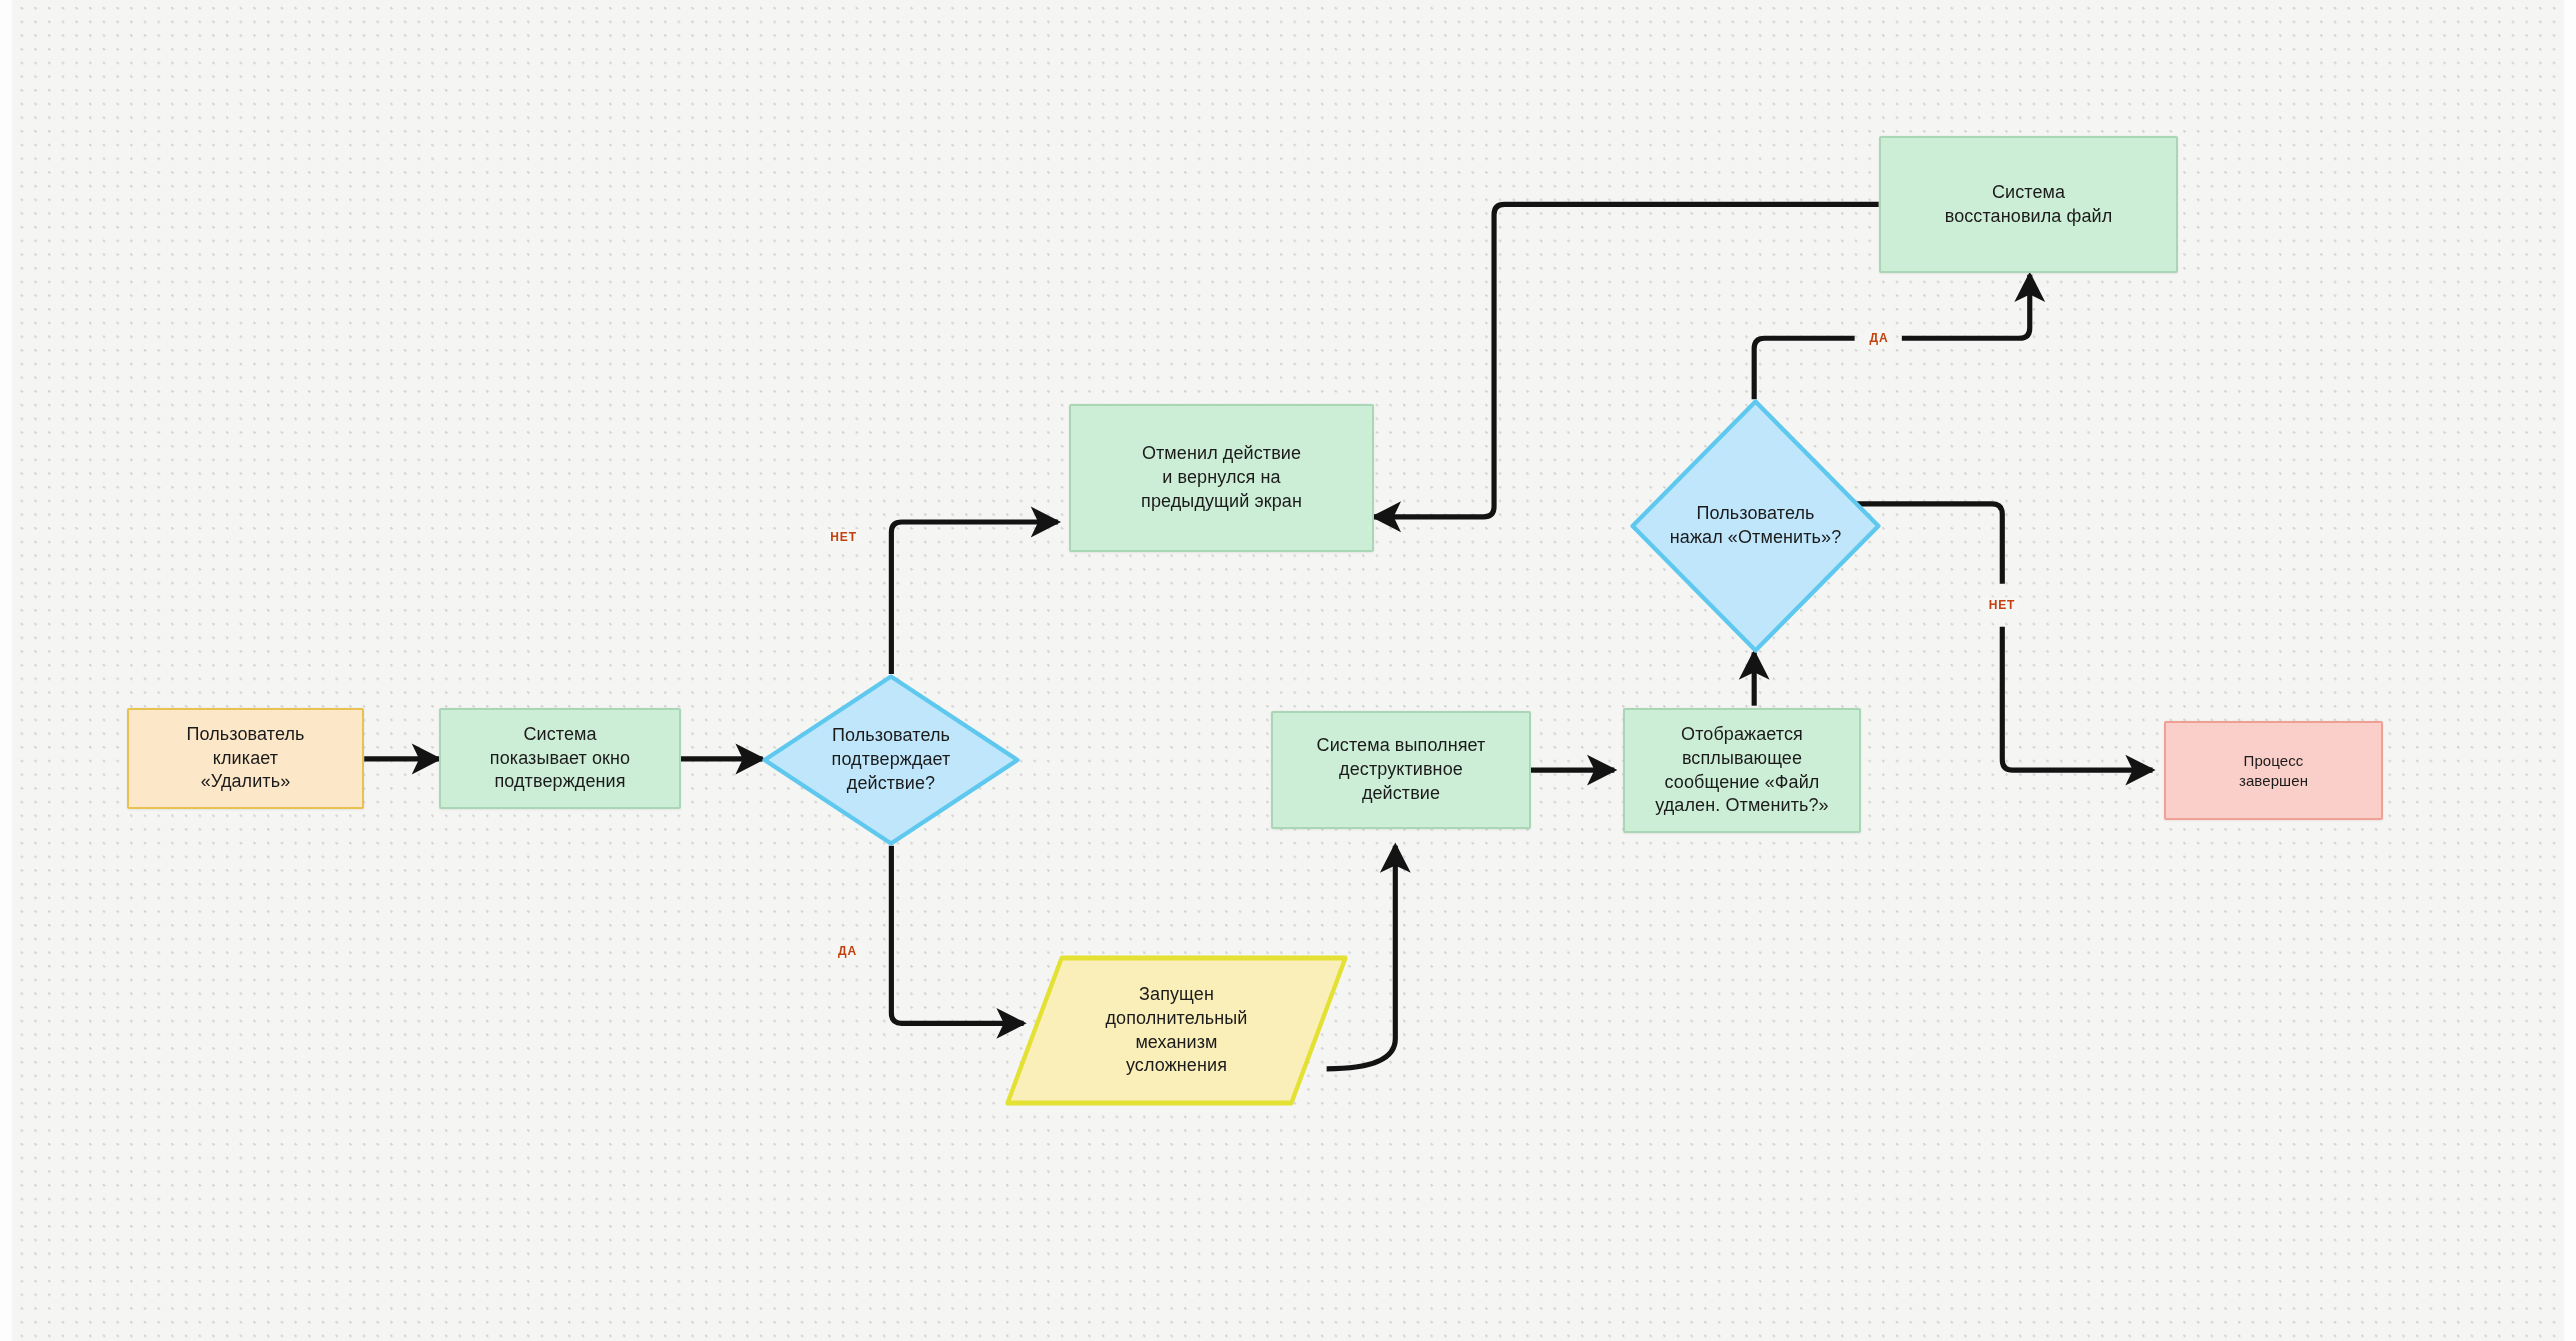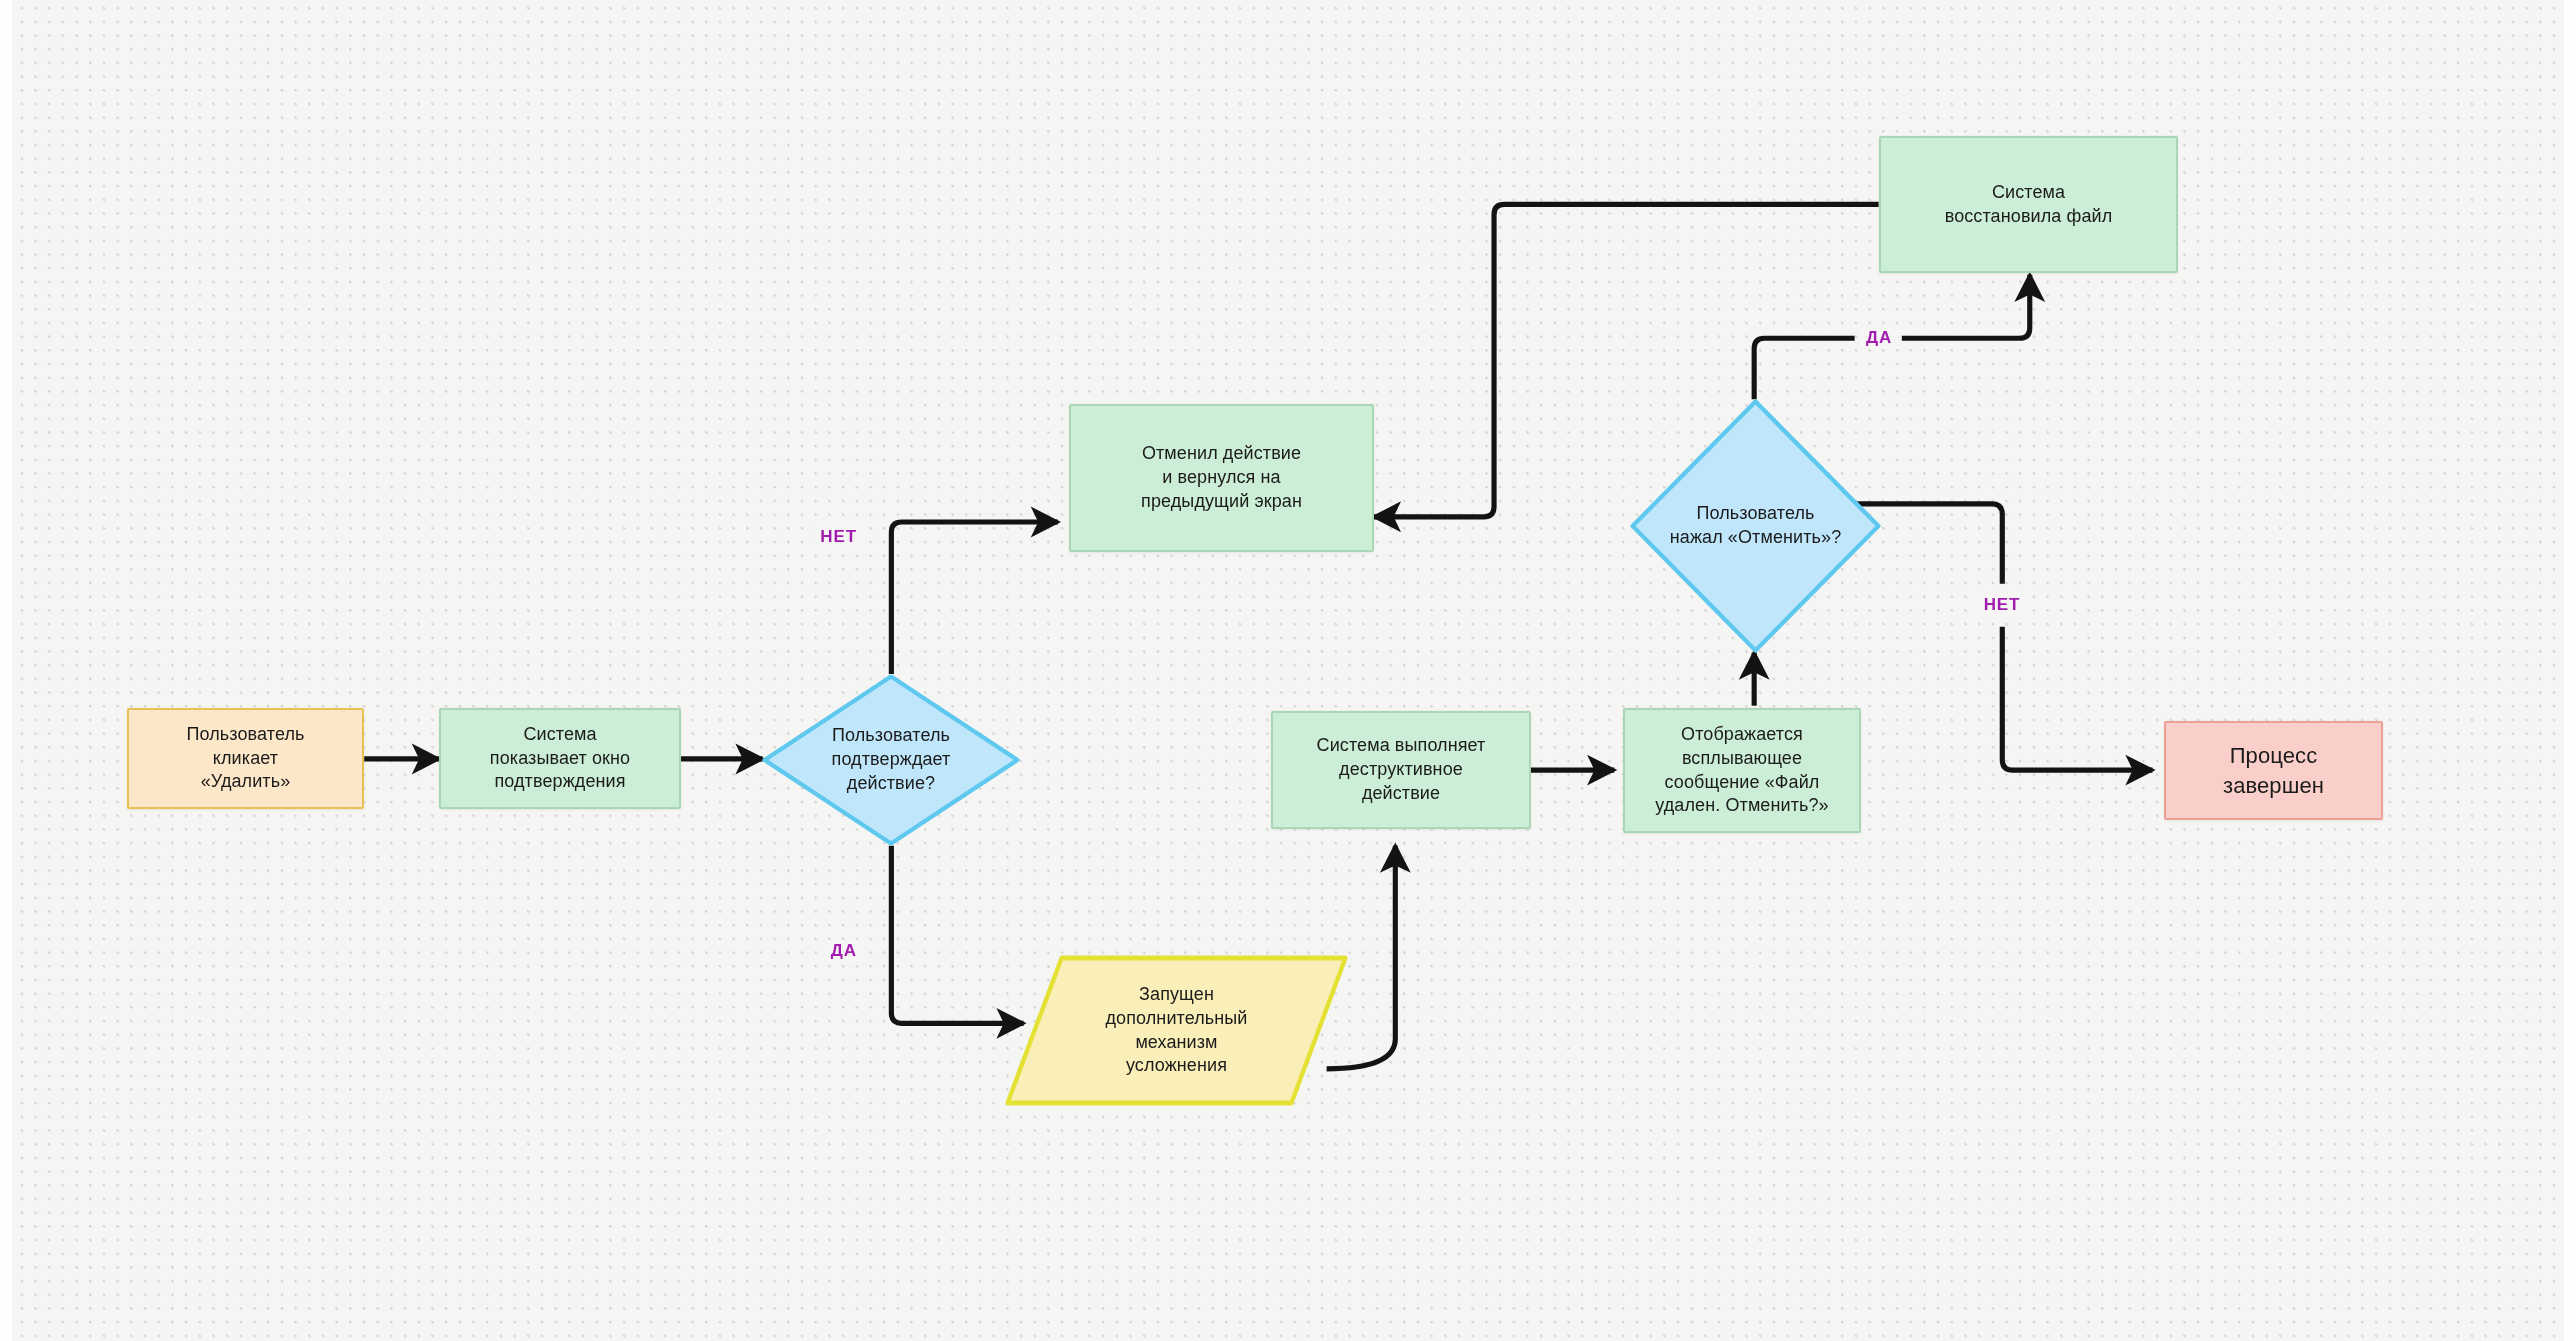--- a/index.html
+++ b/index.html
@@ -101,23 +101,23 @@
   }
   .para .label {
     position: relative;
     z-index: 1;
   }
 
   
   .edge-label {
     position: absolute;
     z-index: 3;
-    font-size: 17px;
+    font-size: 12px;
     font-weight: 700;
-    color: #a21caf;
+    color: #c2410c;
     letter-spacing: 0.9px;
     background: rgba(245,245,244,0.92);
     padding: 0.9px 6px;
     border-radius: 2.6px;
     white-space: nowrap;
   }
 </style>
 </head>
 <body>
 
@@ -222,19 +222,19 @@
     </svg>
     <span class="label">Пользователь
 нажал «Отменить»?</span>
   </div>
 
   <div class="node rect green" style="left:1879px; top:136px; width:299px; height:137px; font-size:18px;">
     <span class="label">Система
 восстановила файл</span>
   </div>
 
-  <div class="node rect red" style="left:2164px; top:721px; width:219px; height:99px; font-size:22px;">
+  <div class="node rect red" style="left:2164px; top:721px; width:219px; height:99px; font-size:15px;">
     <span class="label">Процесс
 завершен</span>
   </div>
 
 </div>
 
 
 </body></html>

